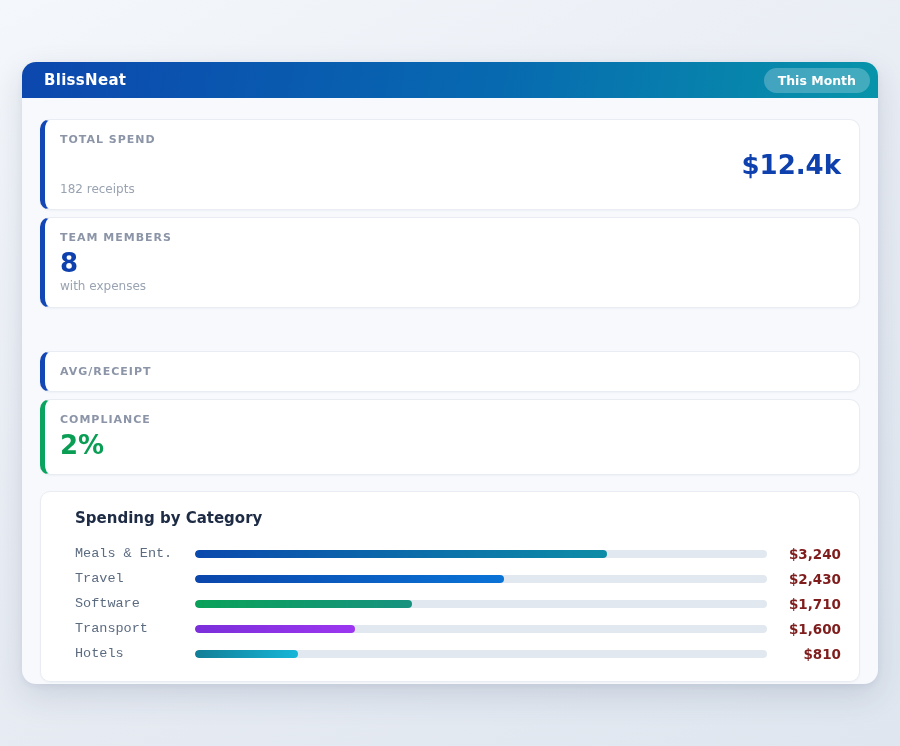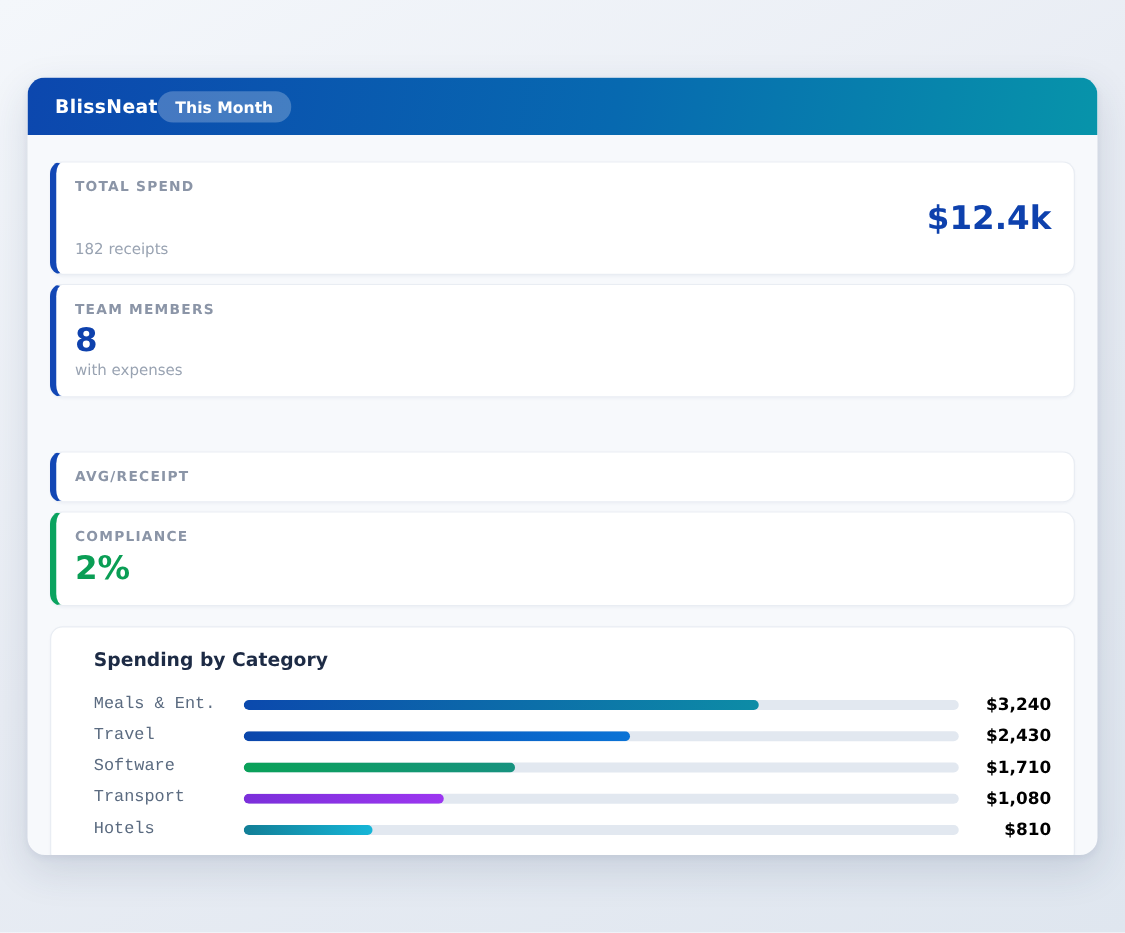--- a/index.html
+++ b/index.html
@@ -15,24 +15,25 @@
     position: absolute;
     left: 22px; top: 62px;
     width: 856px; height: 622px;
     background: #f7f9fc;
     border-radius: 14px;
     box-shadow: 0 12px 32px rgba(35, 55, 95, 0.14), 0 2px 6px rgba(35,55,95,0.06);
     overflow: hidden;
   }
 
   .app-header {
-    height: 46px;
+    height: 36px;
     background: linear-gradient(100deg, #0c47ae 0%, #0769b0 55%, #0794aa 100%);
     display: flex;
     align-items: center;
+    justify-content: space-between;
     padding: 0 8px 0 22px;
   }
   .app-title {
     color: #ffffff;
     font-size: 15px;
     font-weight: bold;
     letter-spacing: 0.02em;
   }
   .badge {
     background: rgba(255, 255, 255, 0.24);
@@ -114,21 +115,21 @@
   .bar-fill {
     height: 100%;
     border-radius: 4px;
   }
   .cat-value {
     width: 74px;
     flex: 0 0 74px;
     text-align: right;
     font-size: 13.5px;
     font-weight: bold;
-    color: #000000;
+    color: #7f1d1d;
   }
 </style>
 </head>
 <body>
 
 <div class="page">
   <div class="panel">
 
     <div class="app-header">
       <div class="app-title">BlissNeat</div>
@@ -185,21 +186,21 @@
               <span class="bar-fill" style="display: block; width: 38%; background: linear-gradient(90deg, rgb(10, 161, 89), rgb(23, 146, 127));"></span>
             </span>
           <span class="cat-value">$1,710</span>
         </div>
 
         <div class="chart-row">
           <span class="cat-label">Transport</span>
           <span class="bar-track" style="background: rgb(226, 232, 240);">
               <span class="bar-fill" style="display: block; width: 28%; background: linear-gradient(90deg, rgb(123, 47, 218), rgb(156, 54, 240));"></span>
             </span>
-          <span class="cat-value">$1,080</span>
+          <span class="cat-value">$1,600</span>
         </div>
 
         <div class="chart-row">
           <span class="cat-label">Hotels</span>
           <span class="bar-track" style="background: rgb(226, 232, 240);">
               <span class="bar-fill" style="display: block; width: 18%; background: linear-gradient(90deg, rgb(18, 126, 150), rgb(22, 182, 216));"></span>
             </span>
           <span class="cat-value">$810</span>
         </div>
 

